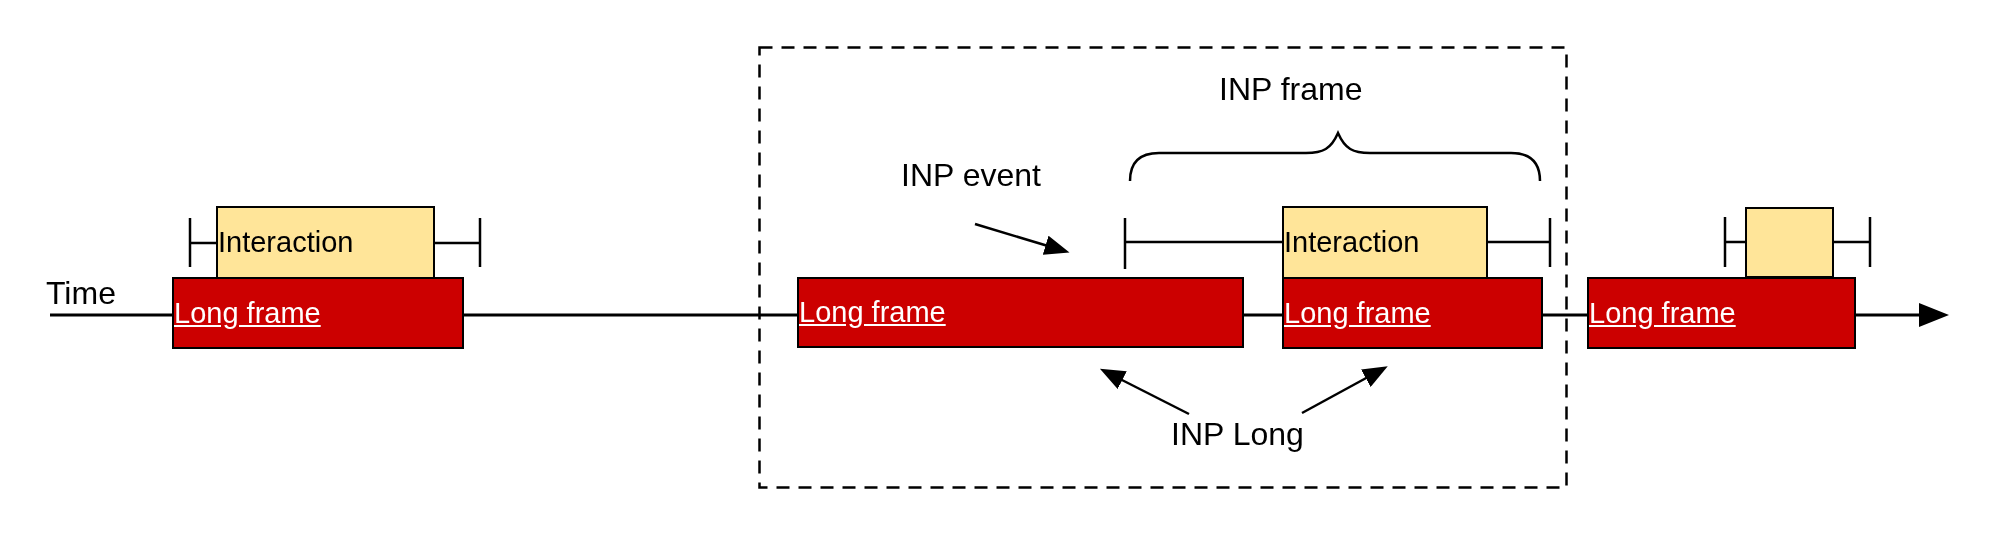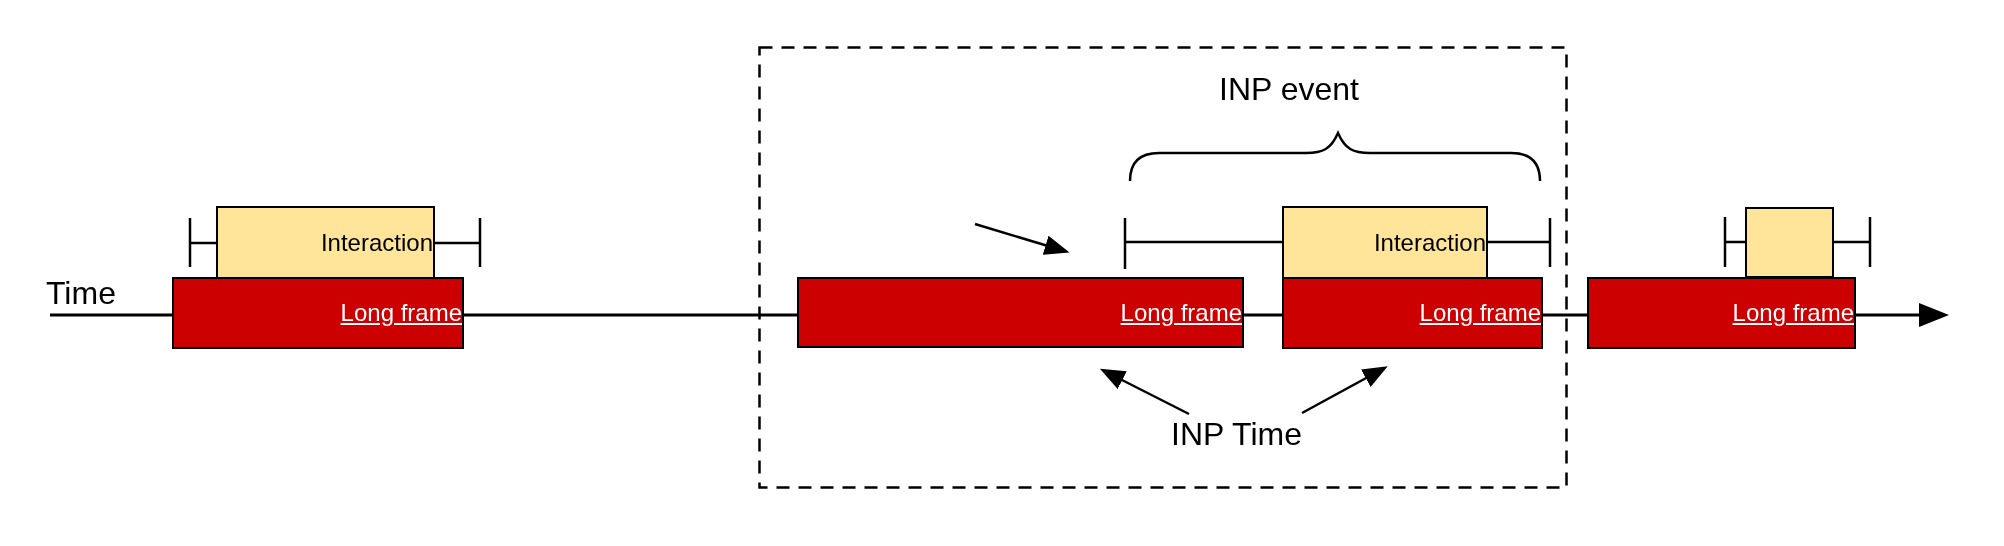--- a/index.html
+++ b/index.html
@@ -19,22 +19,22 @@
     position: absolute;
     left: 0; top: 0;
     width: 2004px; height: 546px;
   }
   .box {
     position: absolute;
     box-sizing: border-box;
     border: 2px solid var(--line, #000000);
     display: flex;
     align-items: center;
-    justify-content: flex-end;
-    font-size: 24px;
+    justify-content: flex-start;
+    font-size: 29px;
     line-height: 1;
     white-space: nowrap;
   }
   .frame {
     background: var(--lf-fill, #cc0000);
     color: var(--lf-text, #ffffff);
     text-decoration: underline;
   }
   .interaction {
     background: var(--int-fill, #ffe599);
@@ -121,16 +121,17 @@
     <span>Interaction</span>
   </div>
   <div class="box interaction int2">
     <span>Interaction</span>
   </div>
   <div class="box interaction int3">
     <span></span>
   </div>
 
   <div class="lbl lbl-time">Time</div>
-  <div class="lbl lbl-inp-value">INP event</div>
-  <div class="lbl lbl-inp-loafs">INP Time</div>
+  <div class="lbl lbl-inp-event">INP event</div>
+  <div class="lbl lbl-inp-value">INP frame</div>
+  <div class="lbl lbl-inp-loafs">INP Long</div>
 
 </div>
 
 </body></html>

